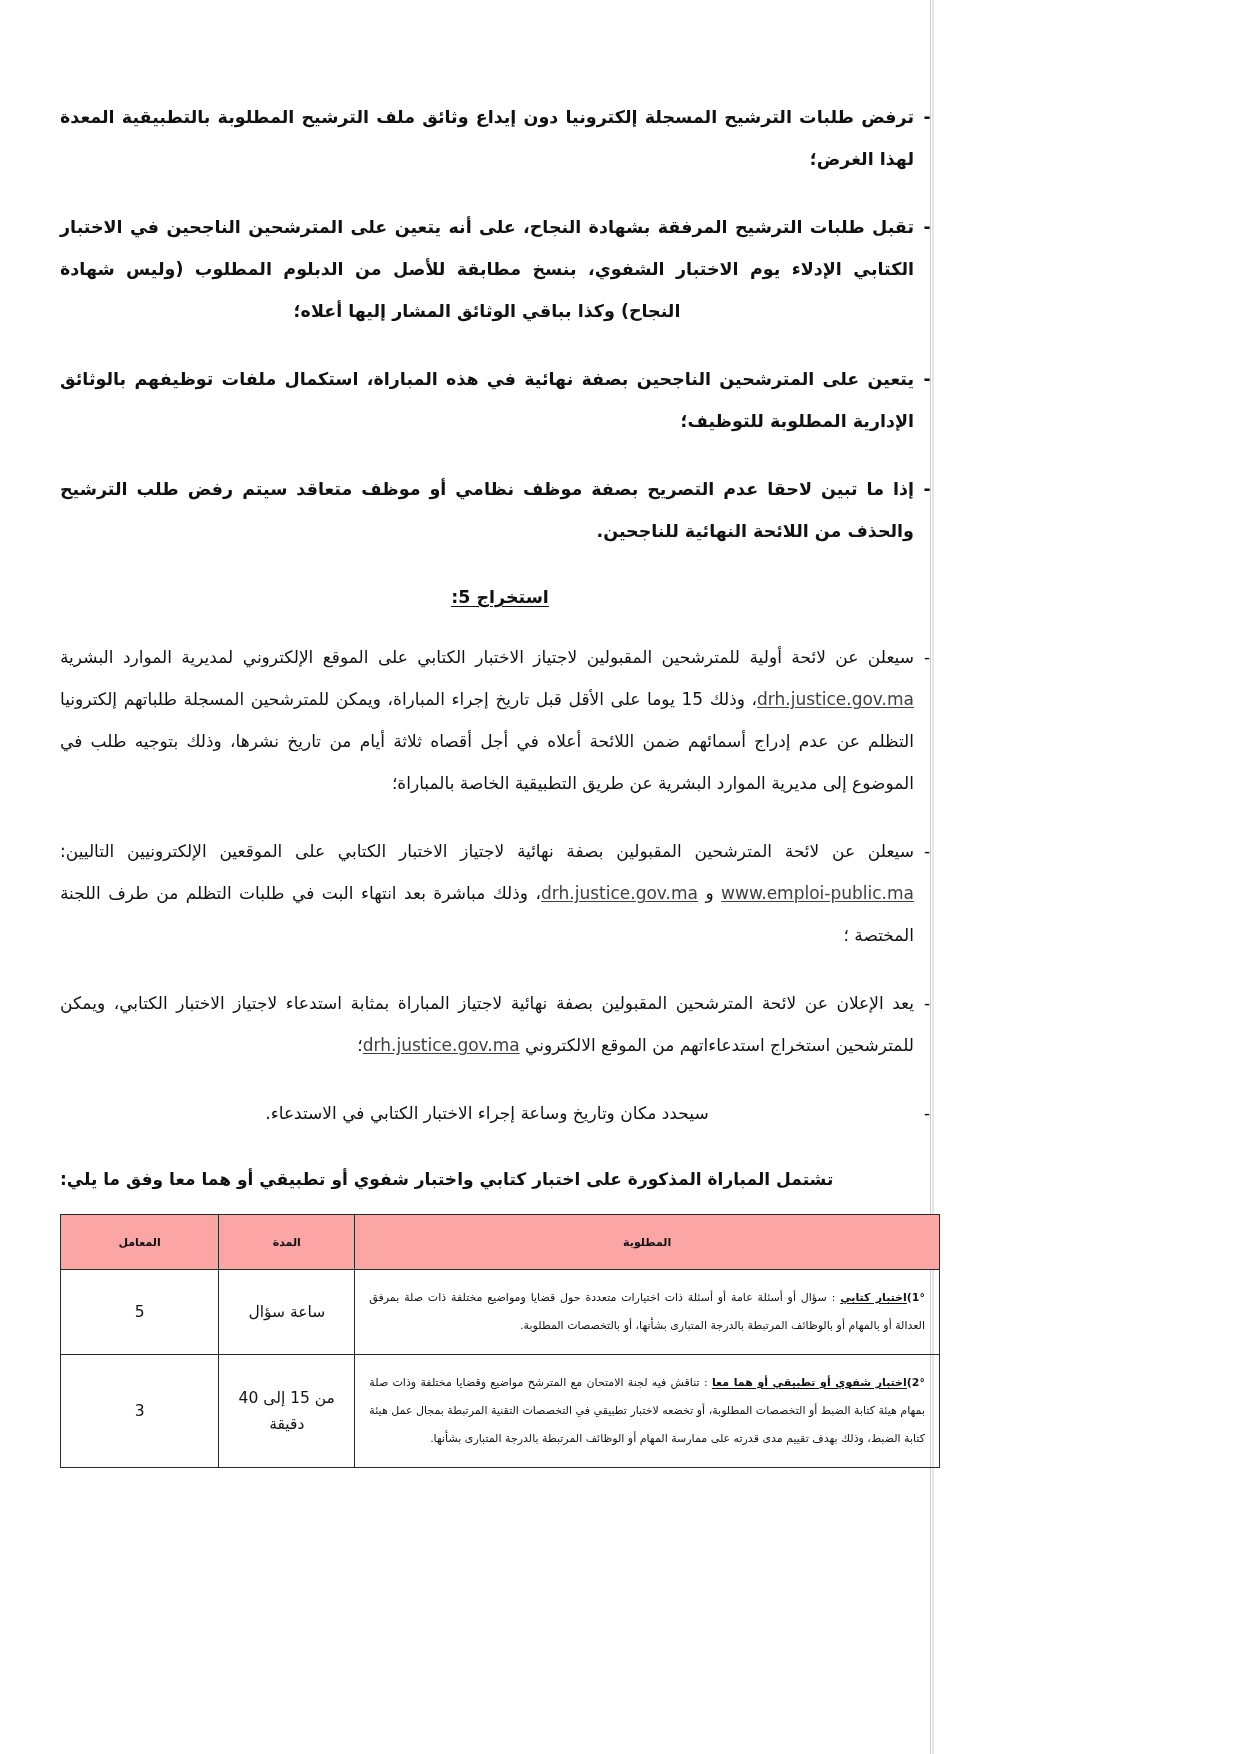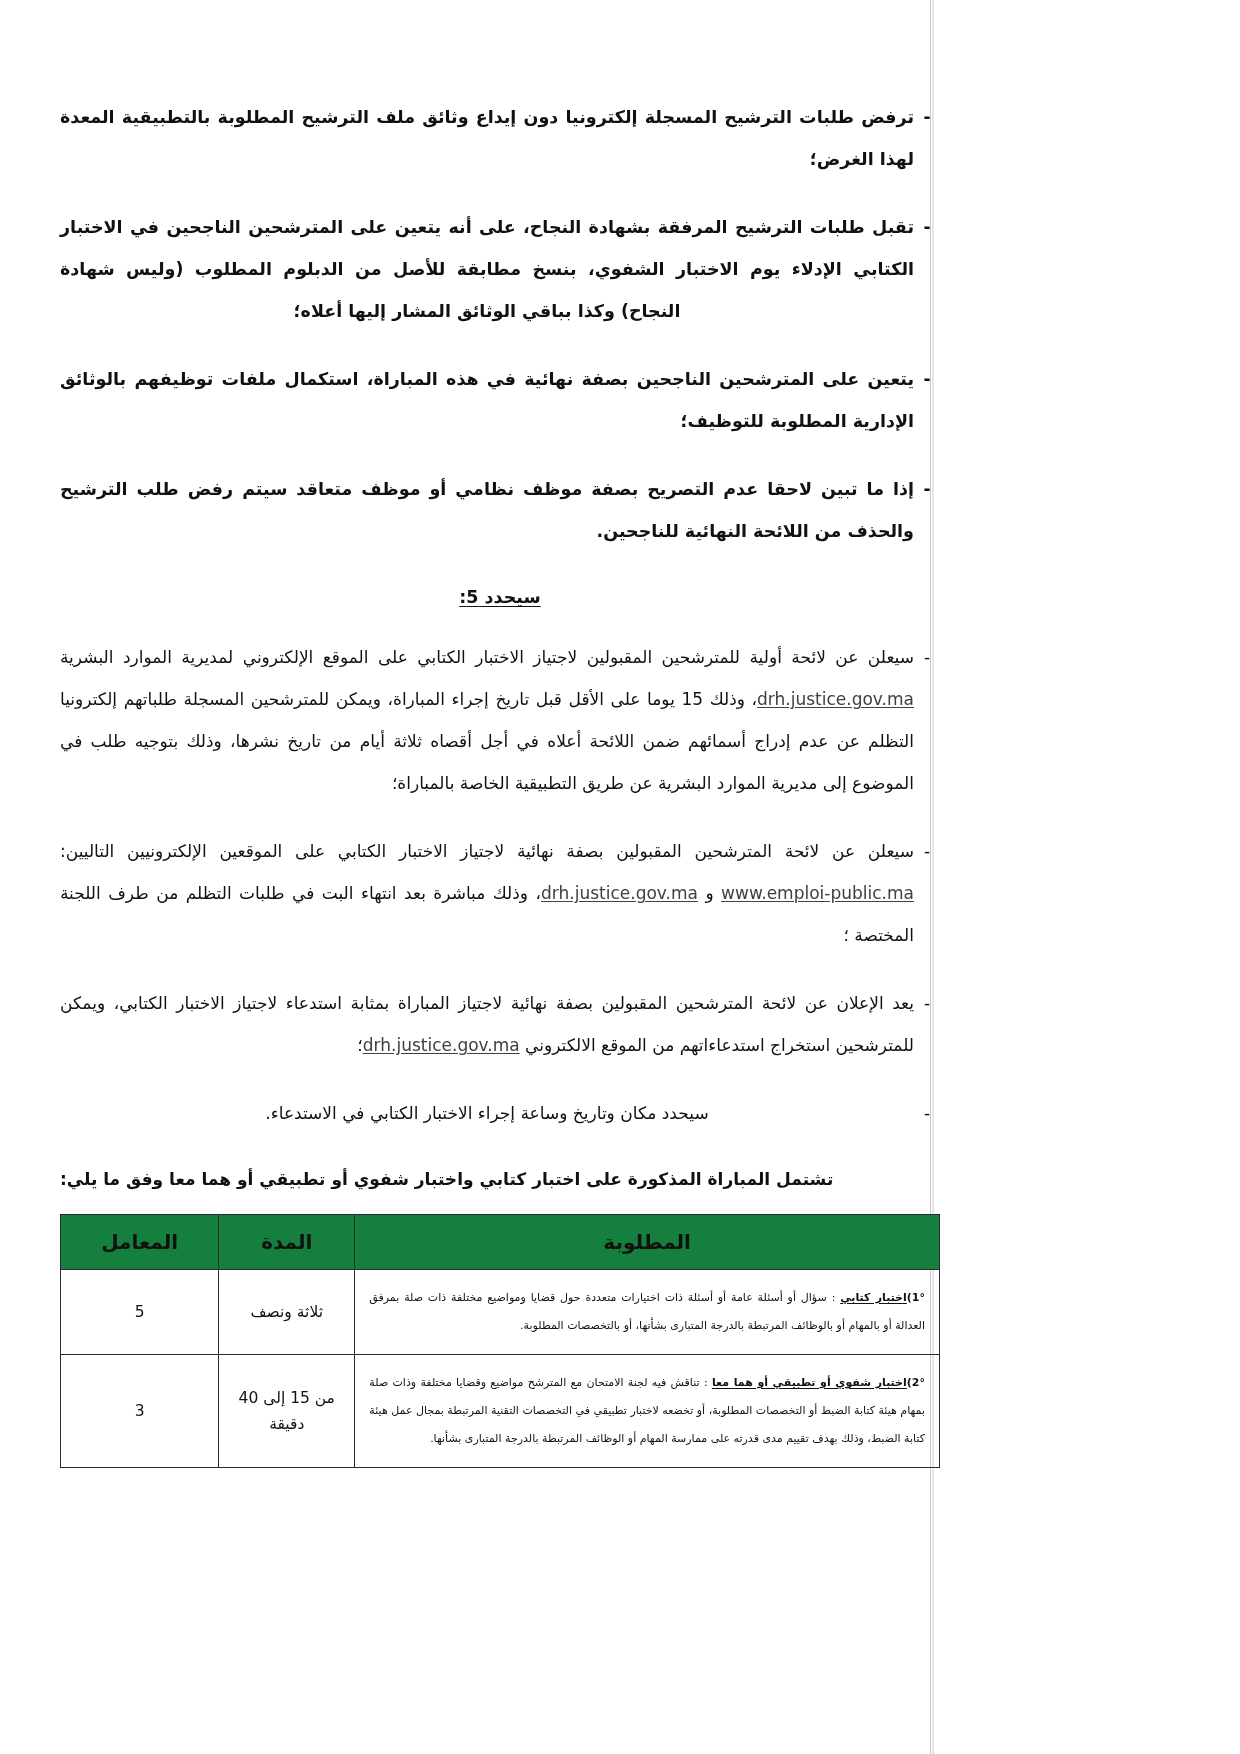--- a/index.html
+++ b/index.html
@@ -124,22 +124,22 @@
     margin-top: 8px;
   }
   table.exam-table td,
   table.exam-table th {
     border: 1px solid #2a2a2a;
     vertical-align: middle;
     padding: 10px 12px;
     color: #111;
   }
   table.exam-table thead th {
-    background: #15803d;
-    font-size: 20px;
+    background: #fca5a5;
+    font-size: 11px;
     font-weight: 700;
     text-align: center;
     height: 42px;
     padding: 6px 12px;
   }
   .col-test   { width: 584px; }
   .col-dur    { width: 136px; }
   .col-coef   { width: 158px; }
 
   table.exam-table tbody td.desc {
@@ -187,21 +187,21 @@
       </div>
 
       <div class="clause">
         <div class="dash">-</div>
         <div class="body">إذا ما تبين لاحقا عدم التصريح بصفة موظف نظامي أو موظف متعاقد سيتم رفض طلب الترشيح والحذف من اللائحة النهائية للناجحين.</div>
       </div>
 
     </div>
 
     <div class="article-head">
-      <span>سيحدد 5:</span>
+      <span>استخراج 5:</span>
     </div>
 
     <div>
 
       <div class="clause light">
         <div class="dash">-</div>
         <div class="body">
           <span>سيعلن عن لائحة أولية للمترشحين المقبولين لاجتياز الاختبار الكتابي على الموقع الإلكتروني لمديرية الموارد البشرية </span><a class="link" href="#">drh.justice.gov.ma</a><span>، وذلك 15 يوما على الأقل قبل تاريخ إجراء المباراة، ويمكن للمترشحين المسجلة طلباتهم إلكترونيا التظلم عن عدم إدراج أسمائهم ضمن اللائحة أعلاه في أجل أقصاه ثلاثة أيام من تاريخ نشرها، وذلك بتوجيه طلب في الموضوع إلى مديرية الموارد البشرية عن طريق التطبيقية الخاصة بالمباراة؛</span>
         </div>
       </div>
@@ -242,21 +242,21 @@
           <th>المدة</th>
           <th>المعامل</th>
         </tr>
       </thead>
       <tbody>
 
         <tr>
           <td class="desc">
             <span class="b">1°)</span><span class="b u">اختبار كتابي</span><span> : </span><span>سؤال أو أسئلة عامة أو أسئلة ذات اختيارات متعددة حول قضايا ومواضيع مختلفة ذات صلة بمرفق العدالة أو بالمهام أو بالوظائف المرتبطة بالدرجة المتبارى بشأنها، أو بالتخصصات المطلوبة.</span>
           </td>
-          <td class="ctr">ثلاثة ونصف</td>
+          <td class="ctr">ساعة سؤال</td>
           <td class="ctr">5</td>
         </tr>
 
         <tr>
           <td class="desc">
             <span class="b">2°)</span><span class="b u">اختبار شفوي أو تطبيقي أو هما معا</span><span> : </span><span>تناقش فيه لجنة الامتحان مع المترشح مواضيع وقضايا مختلفة وذات صلة بمهام هيئة كتابة الضبط أو التخصصات المطلوبة، أو تخضعه لاختبار تطبيقي في التخصصات التقنية المرتبطة بمجال عمل هيئة كتابة الضبط، وذلك بهدف تقييم مدى قدرته على ممارسة المهام أو الوظائف المرتبطة بالدرجة المتبارى بشأنها.</span>
           </td>
           <td class="ctr">من 15 إلى 40 دقيقة</td>
           <td class="ctr">3</td>
         </tr>

